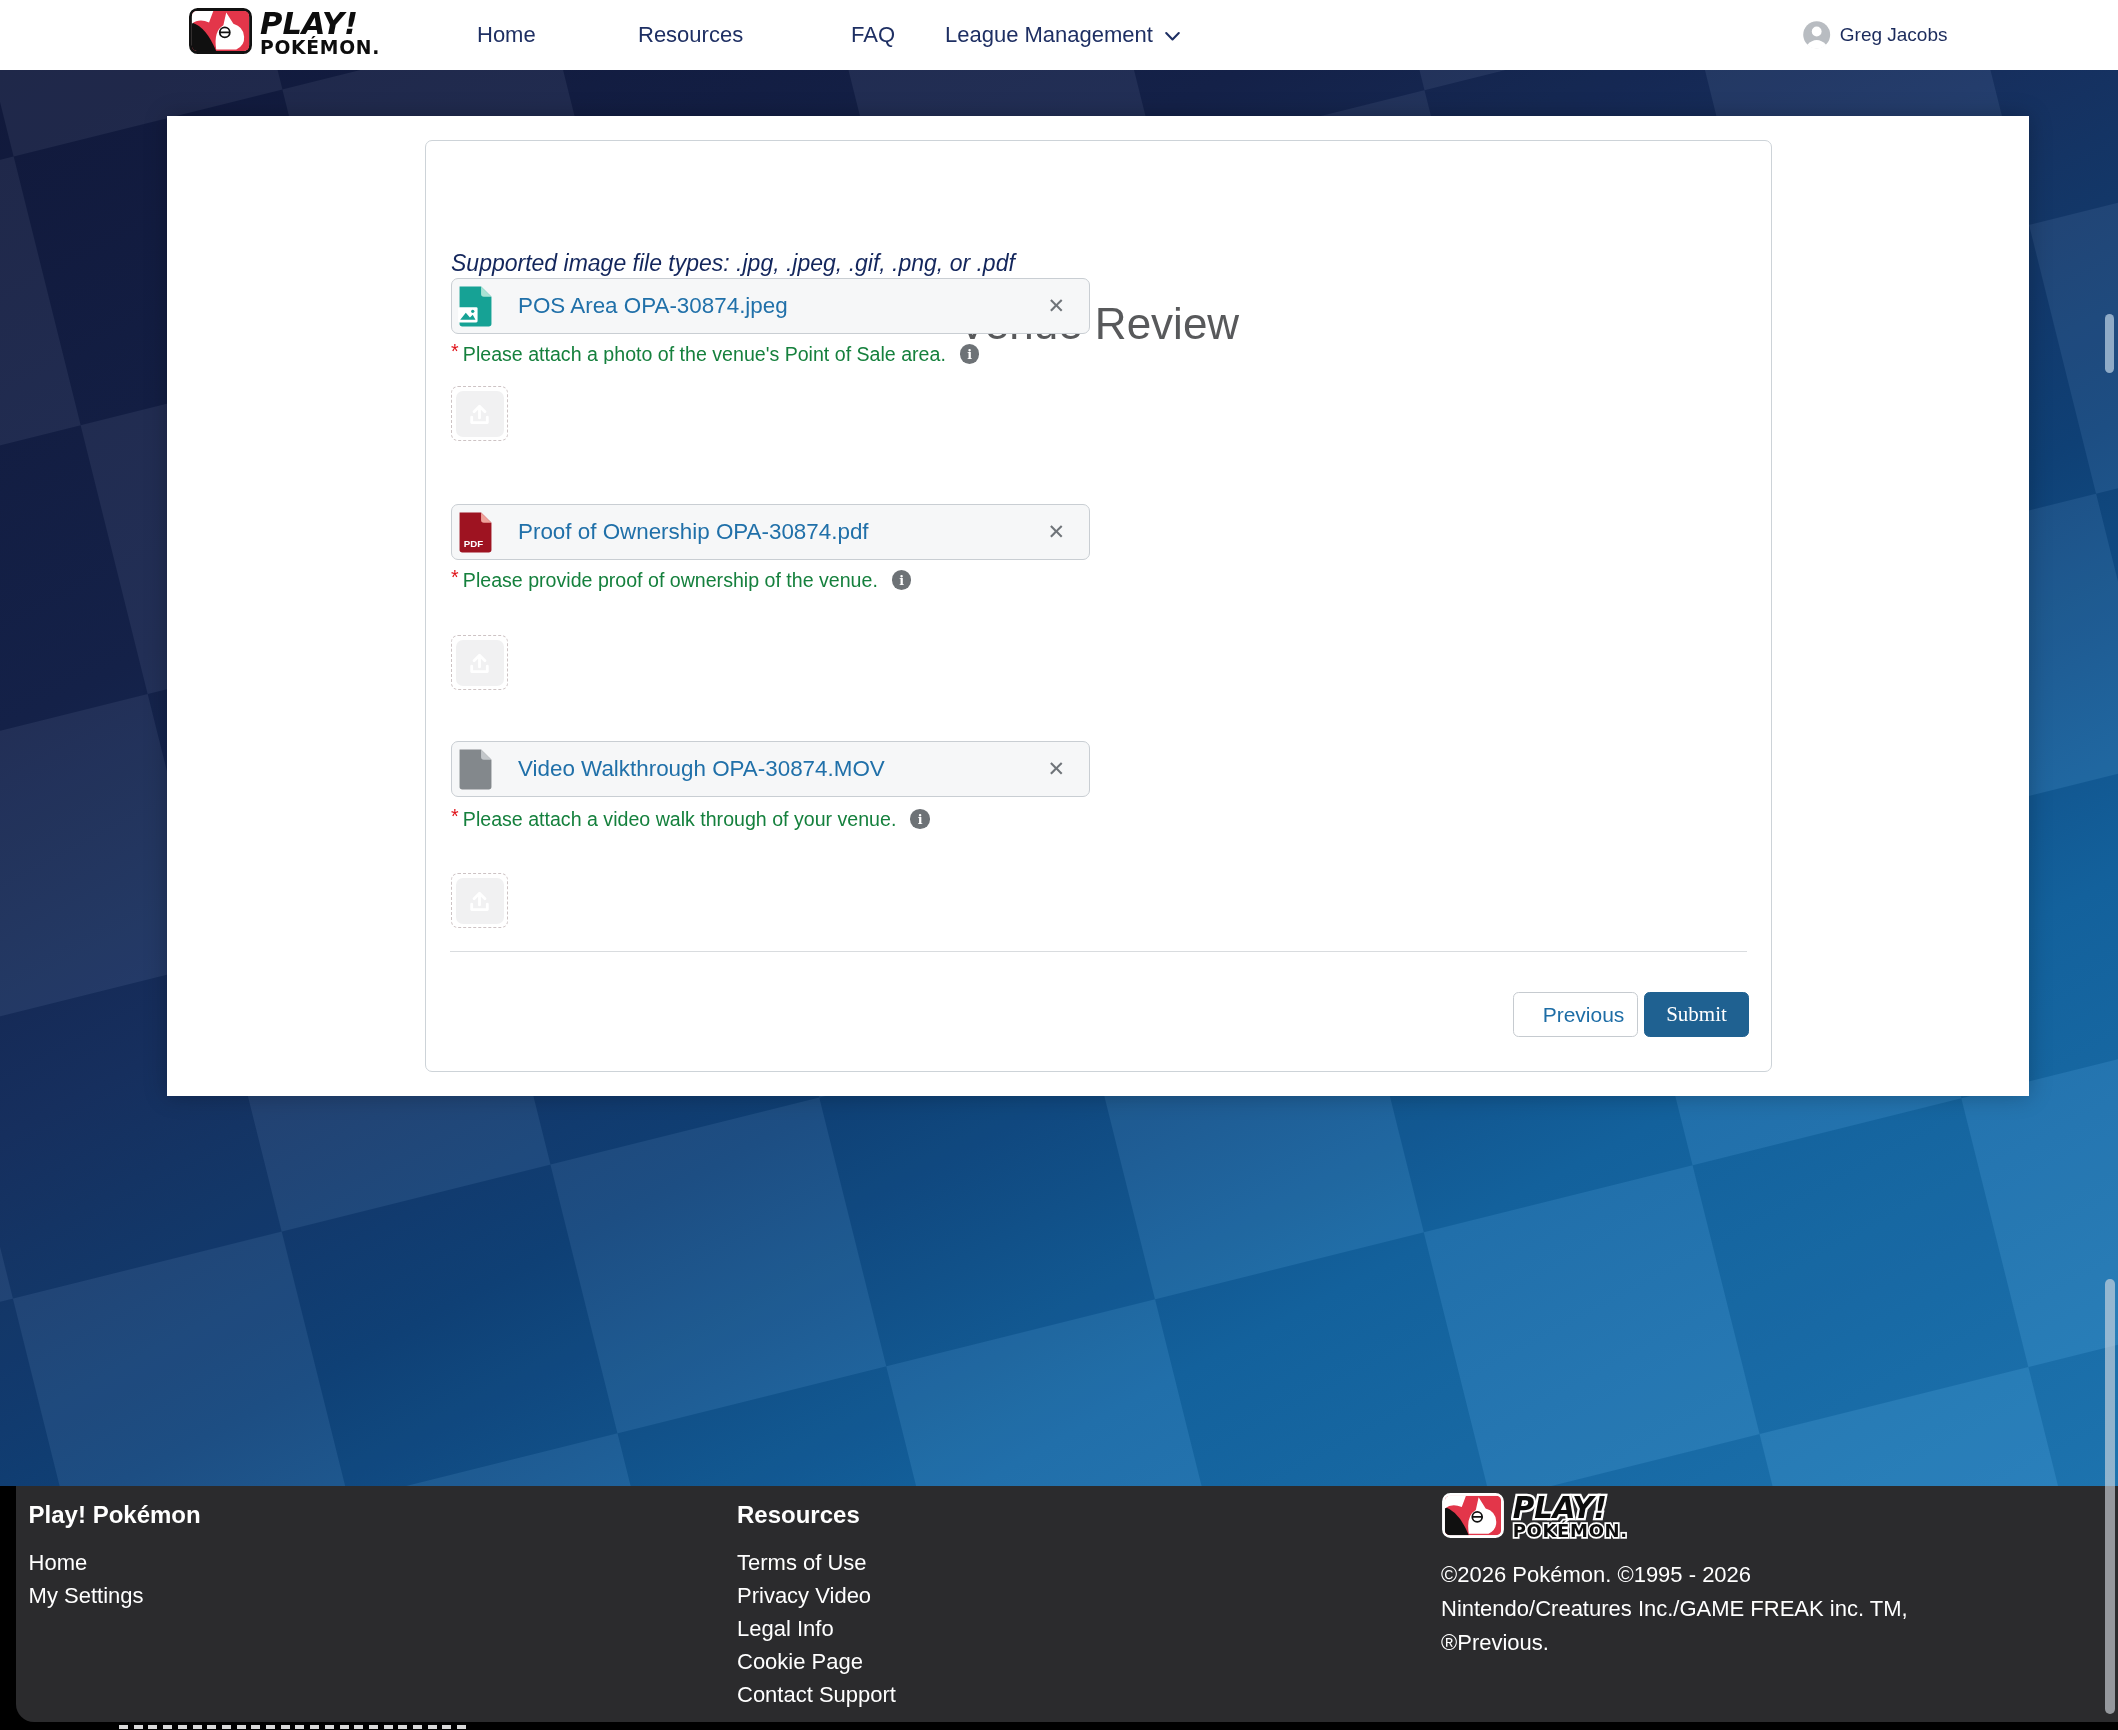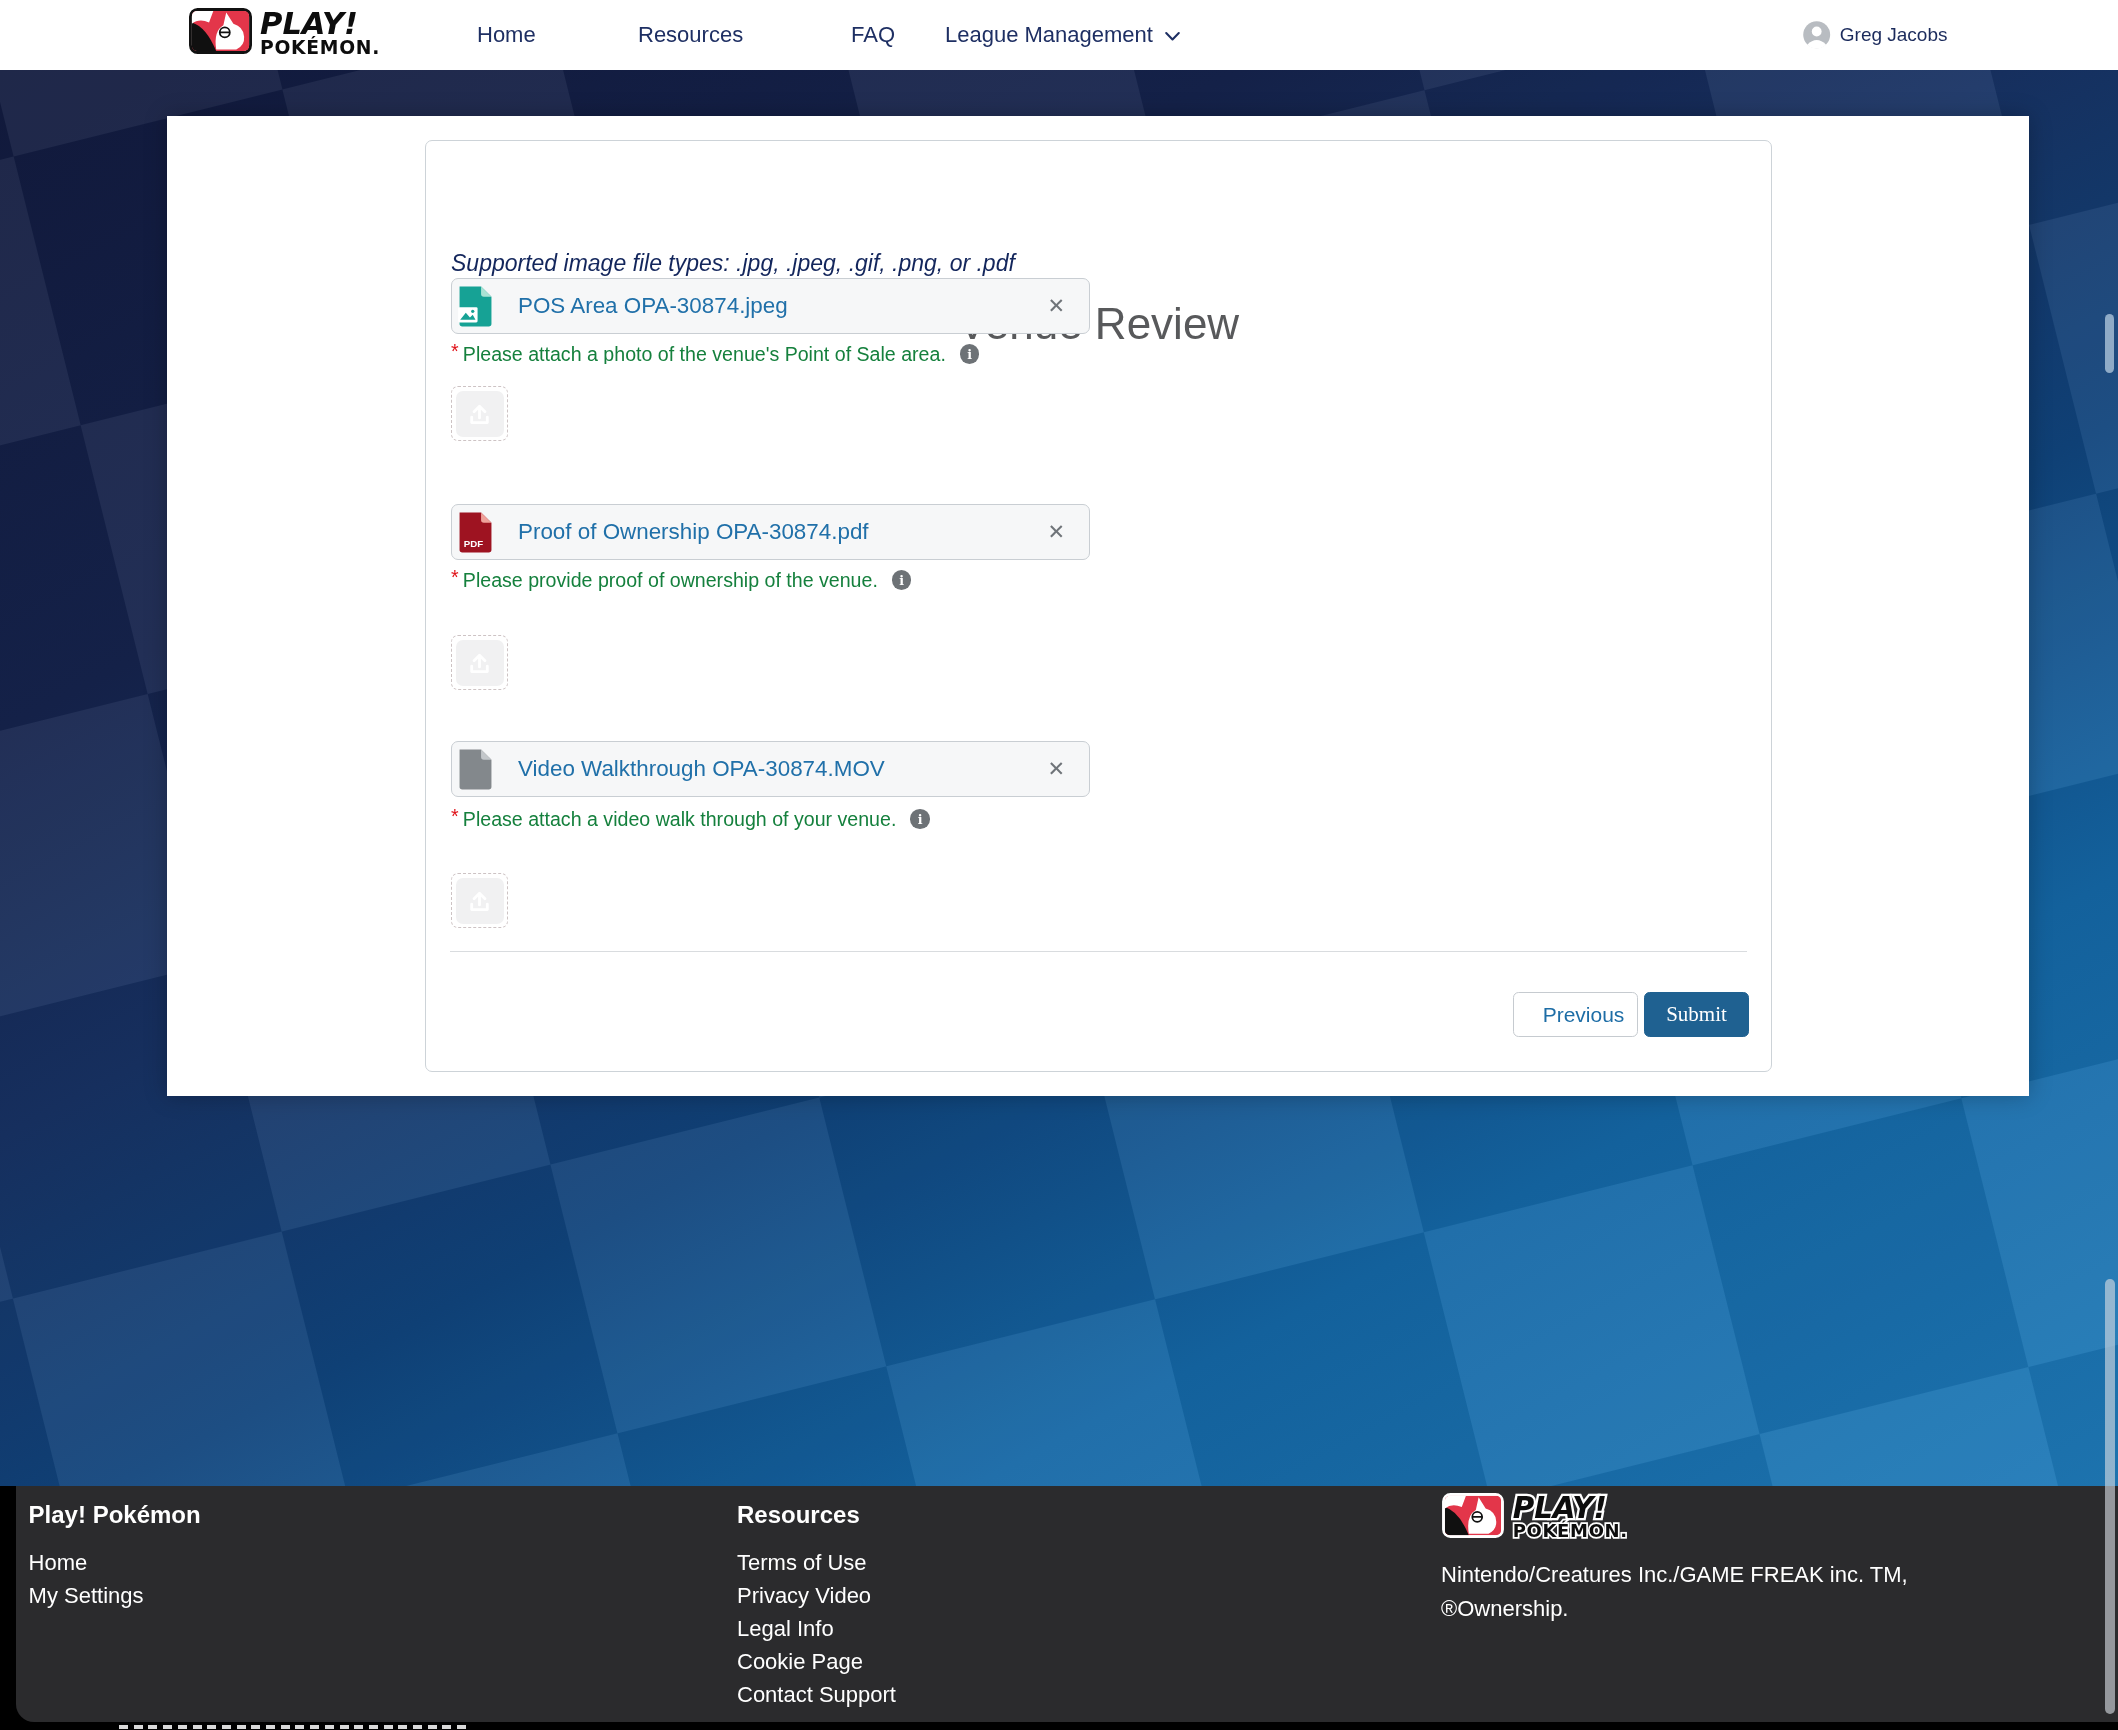--- a/index.html
+++ b/index.html
@@ -259,22 +259,23 @@
             <path d="M38 58 Q34 32 48 24 L52 6 L62 22 Q76 26 77 40 Q78 52 66 58 Z" fill="#fff"></path>
             <circle cx="50" cy="34" r="7" fill="none" stroke="#101010" stroke-width="2.5"></circle>
             <line x1="43" y1="34" x2="57" y2="34" stroke="#101010" stroke-width="2.5"></line>
           </g>
         </svg>
         <svg width="154" height="48" viewBox="0 0 230 72">
           <text x="2" y="38" class="lg-t1">PLAY!</text>
           <text x="2" y="66" class="lg-t2">POKÉMON.</text>
         </svg>
       </div>
+      <div class="f-copy">©2026 Pokémon. ©1995 - 2026</div>
       <div class="f-copy">Nintendo/Creatures Inc./GAME FREAK inc. TM,</div>
-      <div class="f-copy">®Ownership.</div>
+      <div class="f-copy">®Previous.</div>
     </div>
   </div>
   <div class="glyph-marks"></div>
 </div>
 
 <div class="thumb-small"></div>
 <div class="thumb-long"></div>
 
 
 </body></html>

